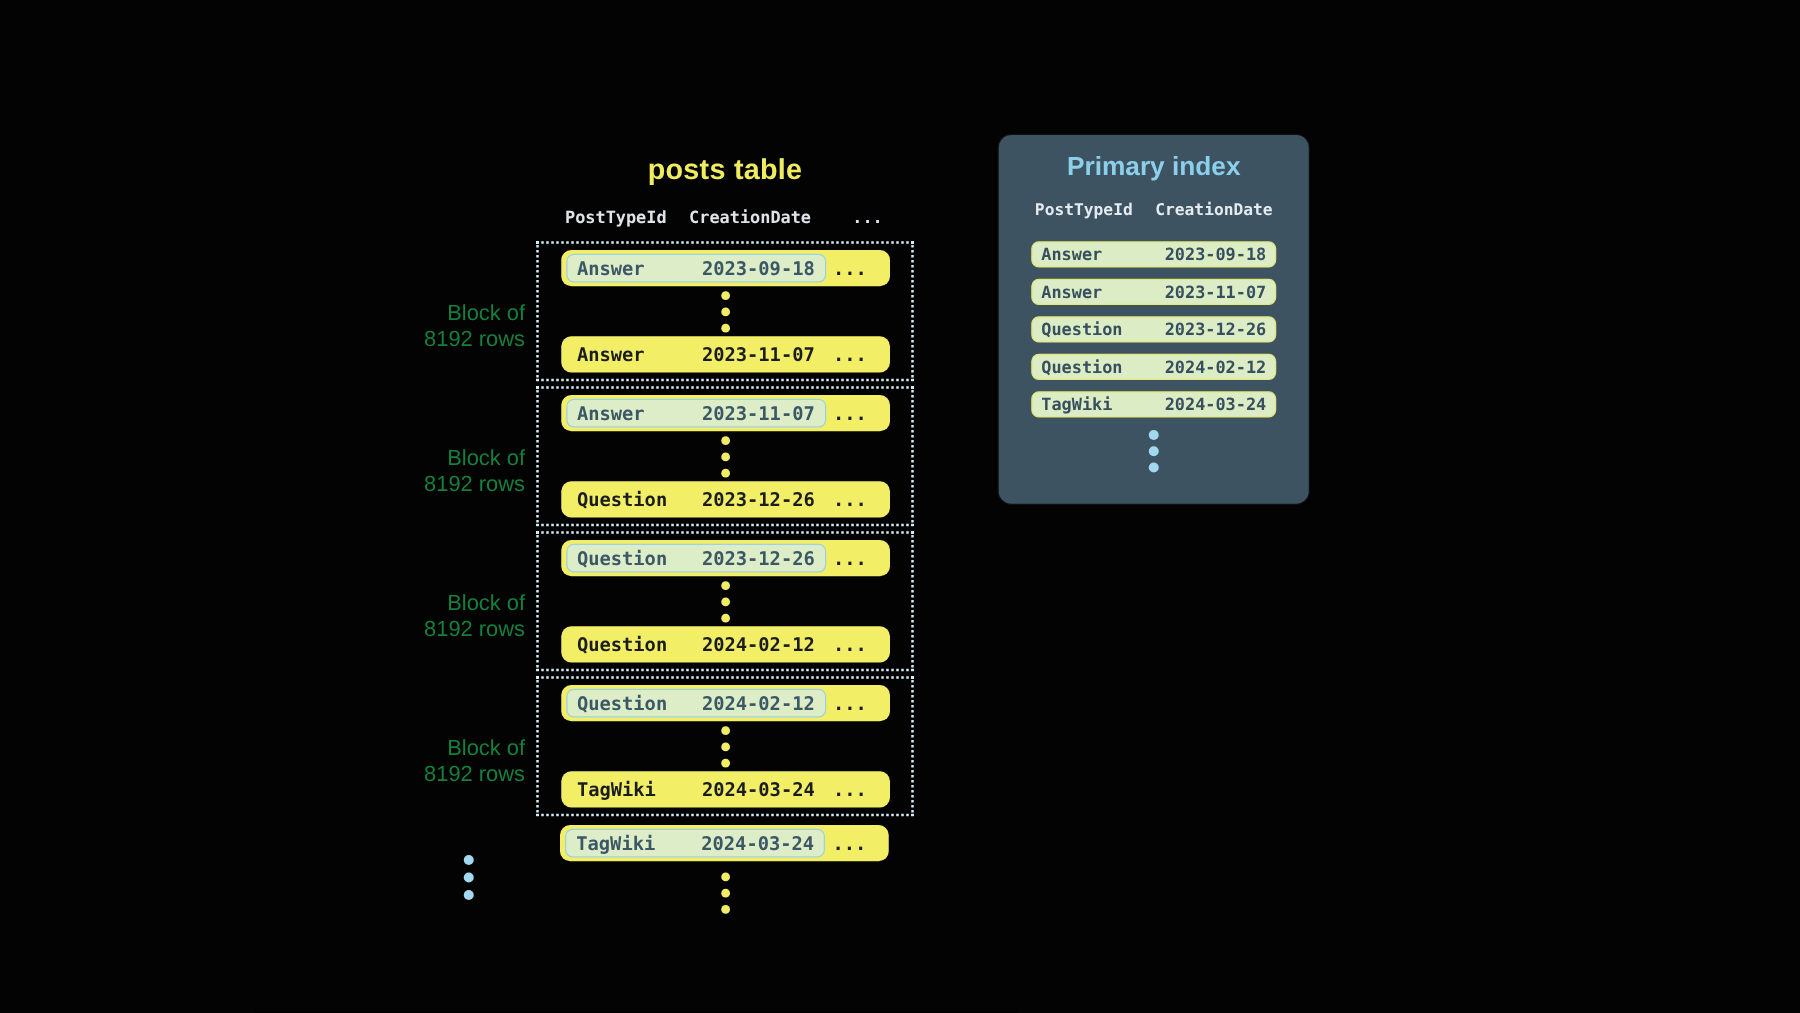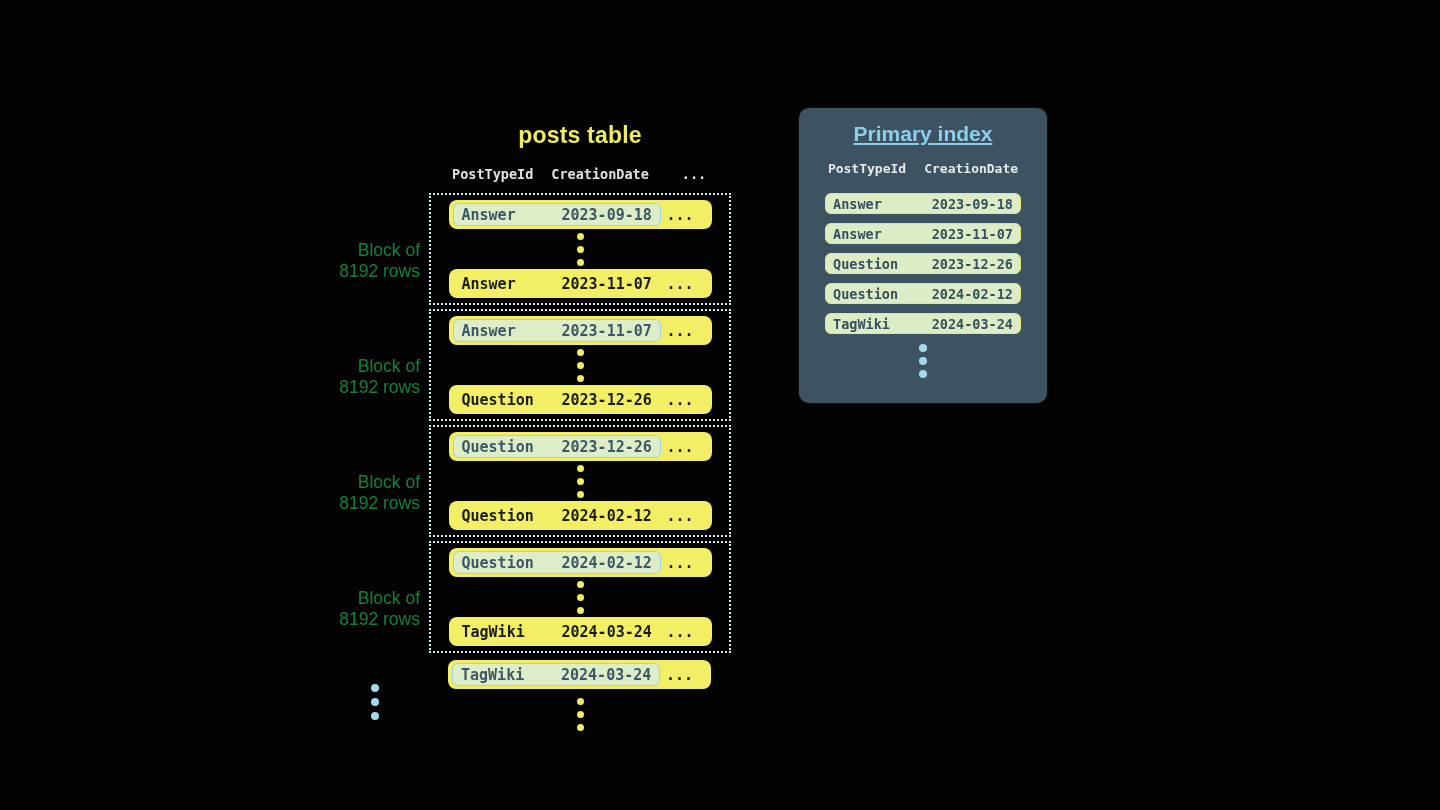--- a/index.html
+++ b/index.html
@@ -40,21 +40,21 @@
   .bl1{top:240px}.bl2{top:356px}.bl3{top:472px}.bl4{top:588px}
 
   .overflow-row{position:absolute;left:448px;top:660px;margin:0;}
   .below-dots{position:absolute;left:429px;top:698px;width:302px;}
   .left-dots{position:absolute;left:371px;top:684px;width:8px;}
   .left-dots i{width:8px;height:8px;}
 
   
   .panel{position:absolute;left:799px;top:108px;width:248px;height:295px;
          background:#3d5361;border-radius:10px;box-shadow:0 0 0 1px rgba(255,255,255,.05);}
-  .panel-title{margin:14px 0 0;text-align:center;color:#8ccfea;font-size:21px;font-weight:700;text-decoration:underline;}
+  .panel-title{margin:14px 0 0;text-align:center;color:#8ccfea;font-size:21px;font-weight:700;}
   .panel-header{margin-top:15px;display:flex;justify-content:center;gap:18px;color:#e4eaee;
                 font-family:"DejaVu Sans Mono",monospace;font-size:13px;font-weight:600;}
   .pills{margin-top:17px;display:flex;flex-direction:column;align-items:center;gap:9px;}
   .pill{box-sizing:border-box;width:196px;height:21px;background:#dcedc6;
         border:1.5px solid #e4e878;border-radius:6px;display:flex;align-items:center;
         padding:0 7px;font-family:"DejaVu Sans Mono",monospace;font-weight:700;
         font-size:13.5px;color:#374f5e;}
   .pill .cname{flex:0 0 86px;}
   .pill .cdate{margin-left:auto;}
   .panel .vdots{margin-top:10px;}

